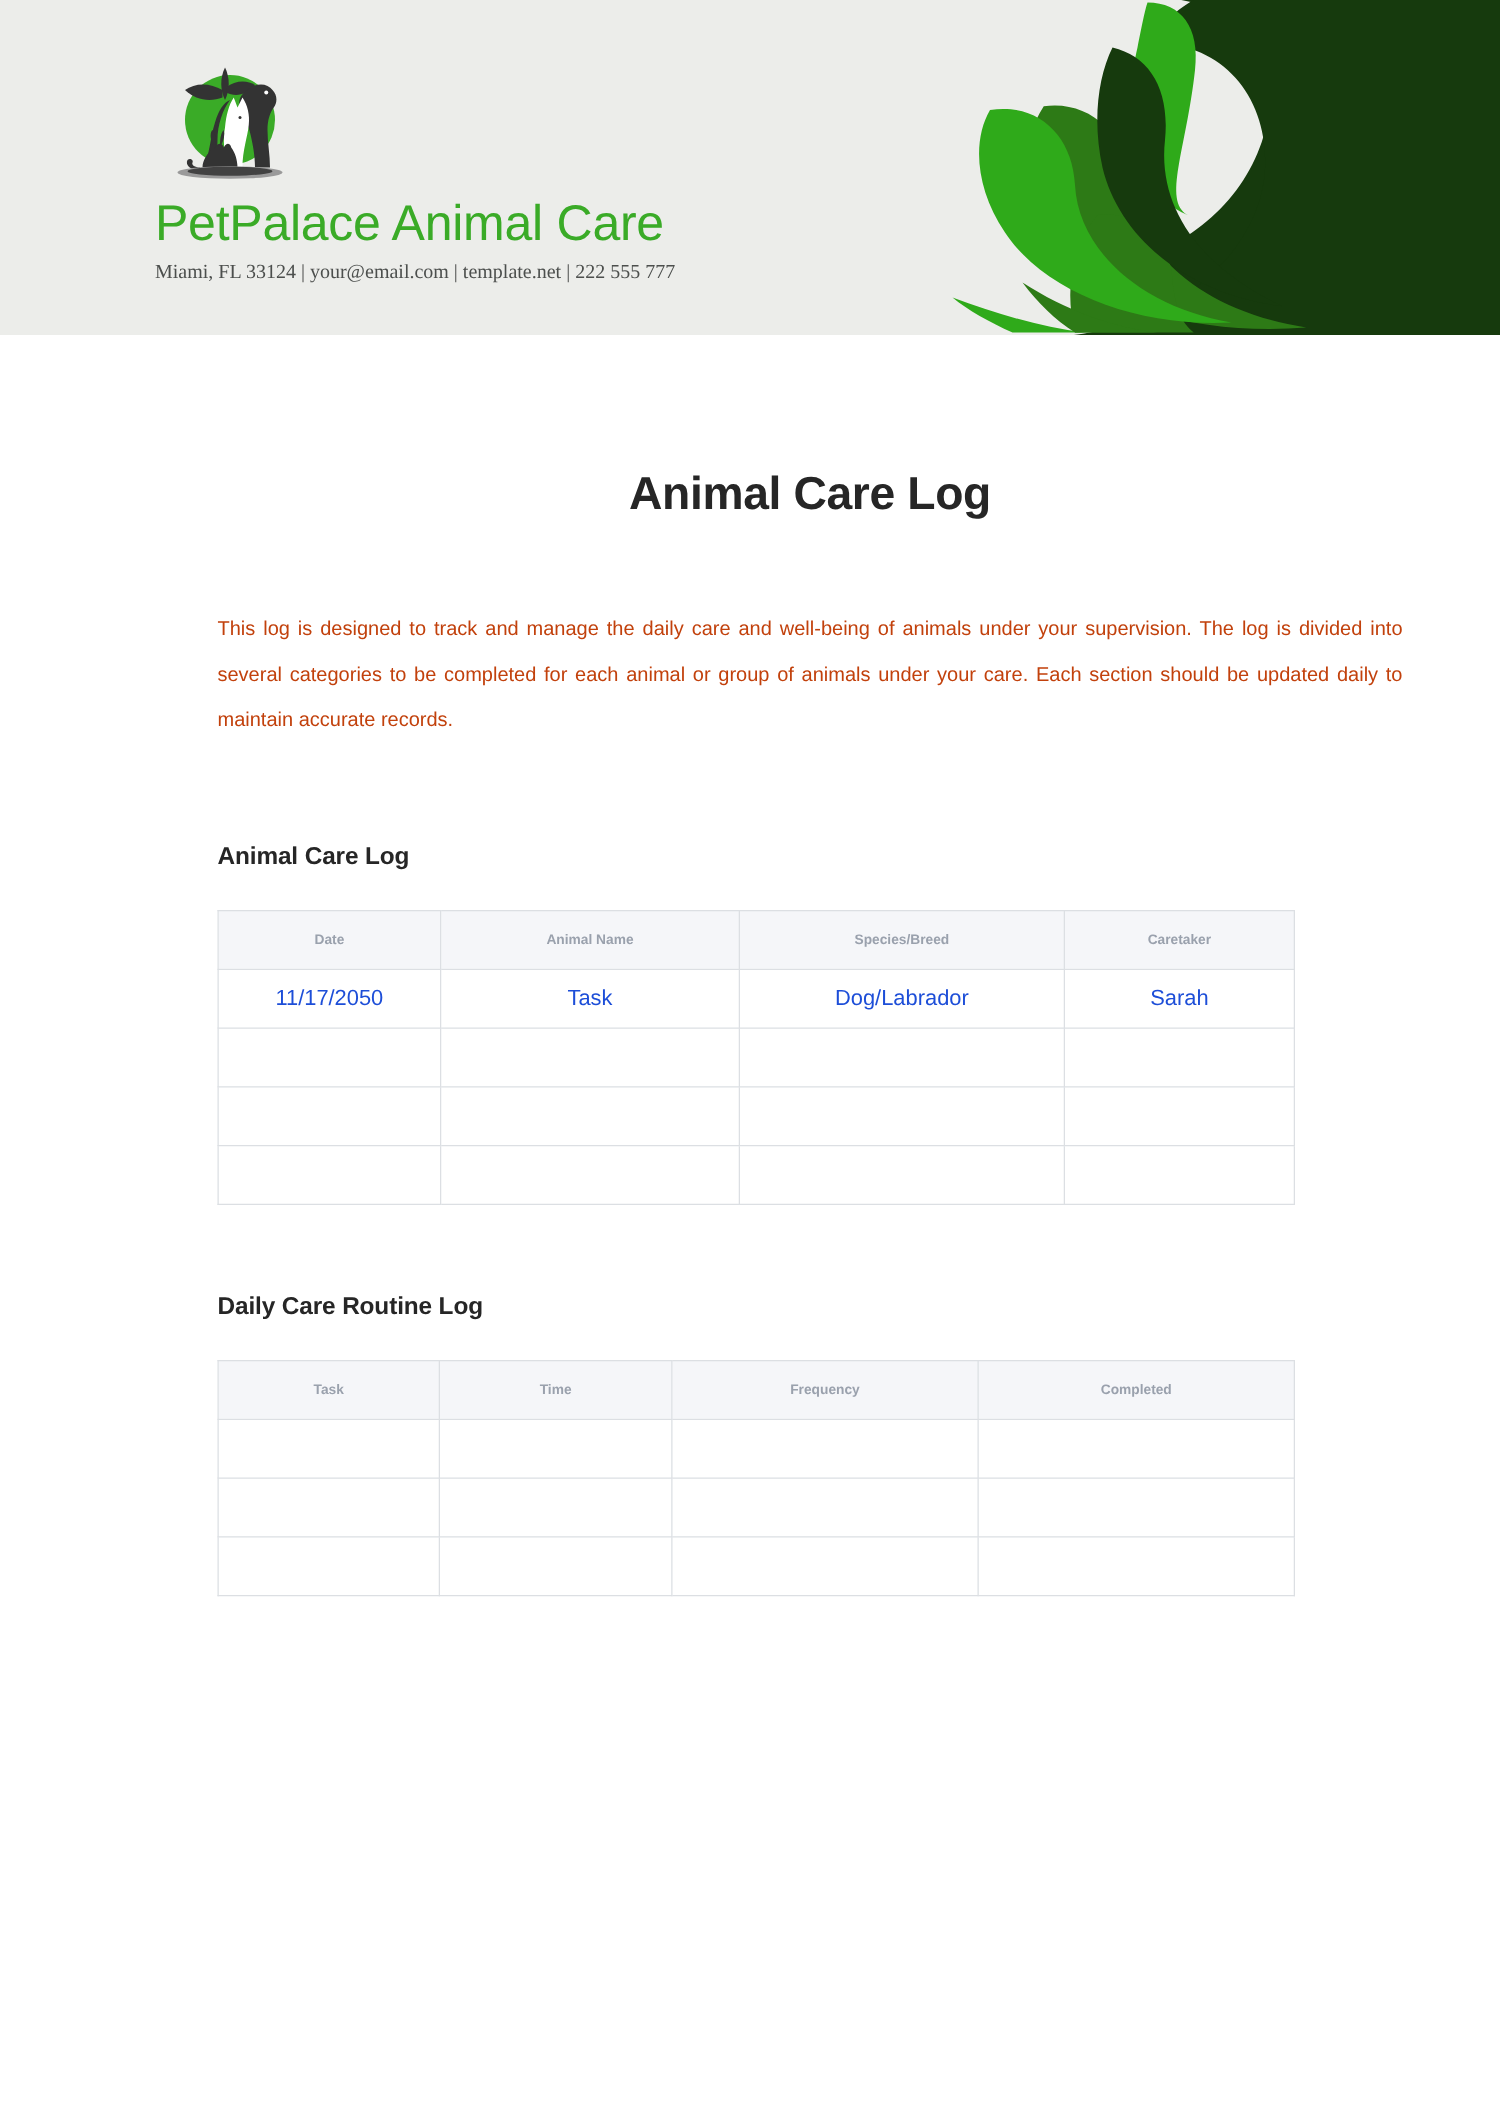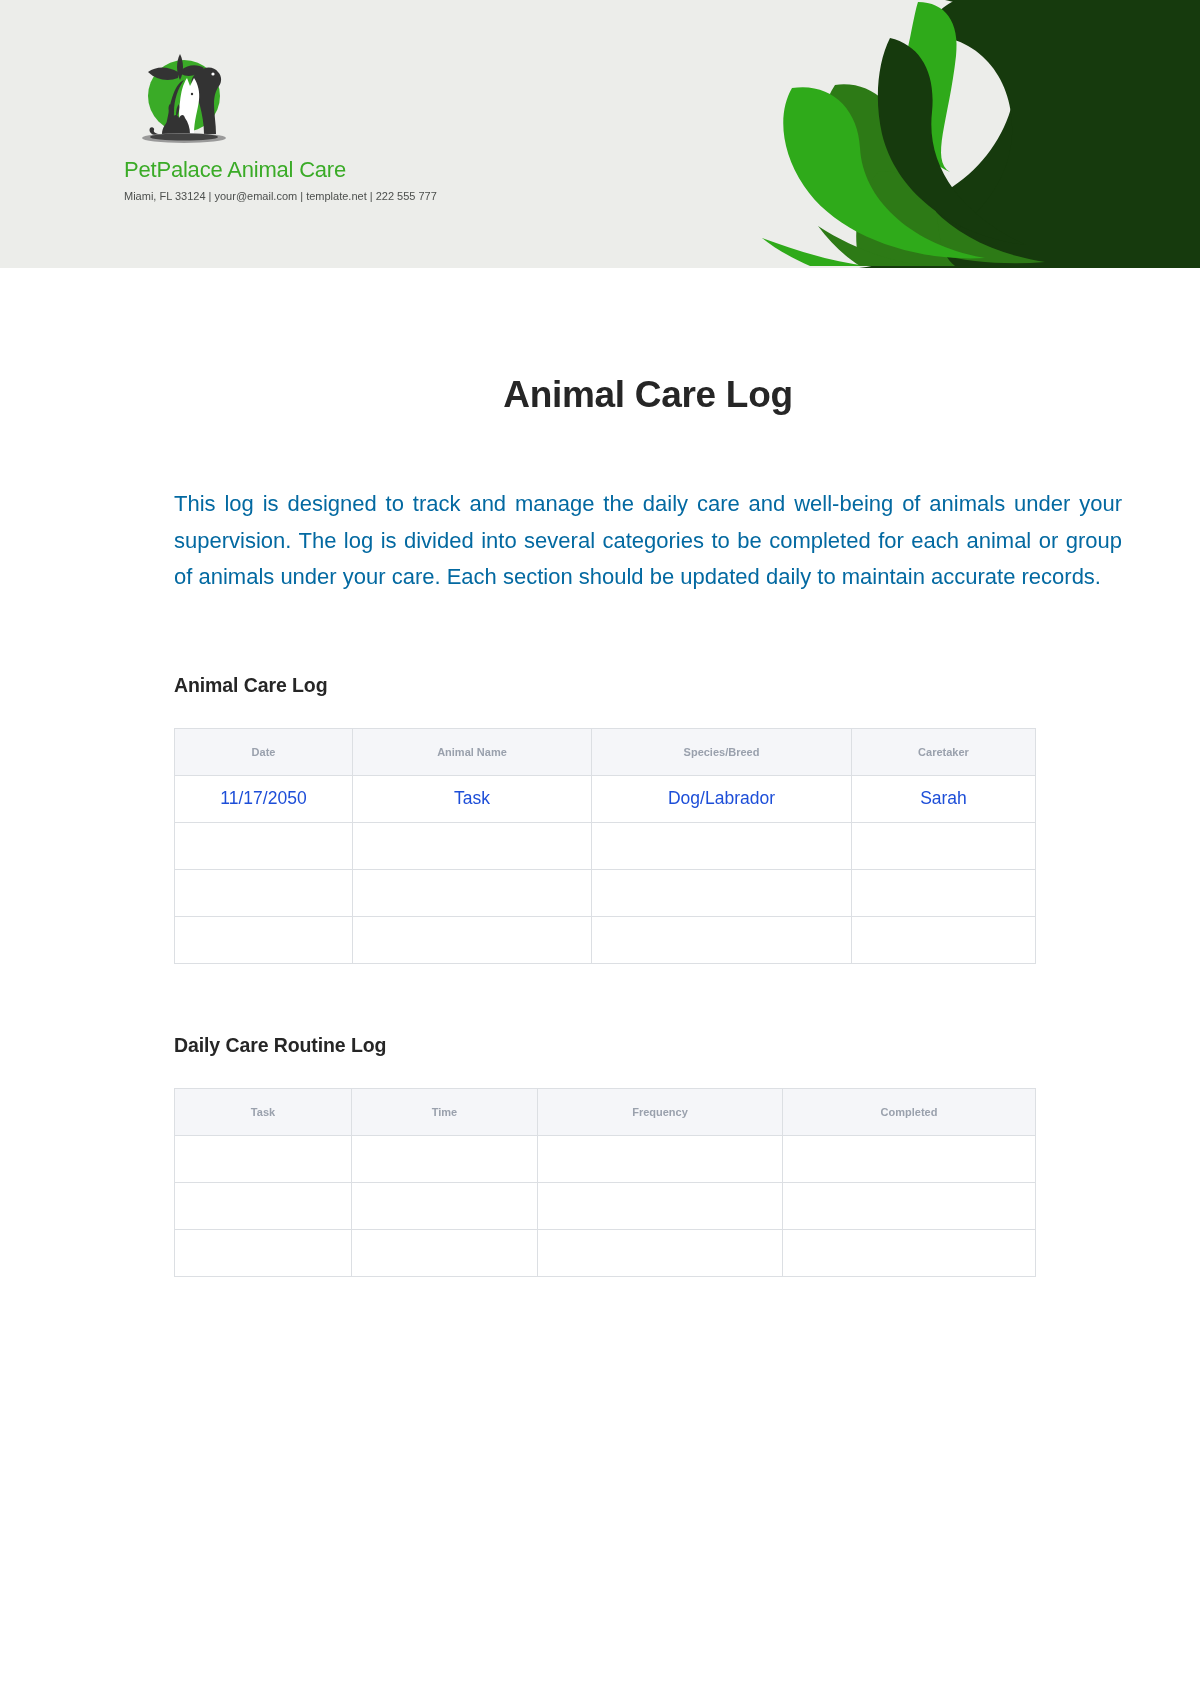--- a/index.html
+++ b/index.html
@@ -38,31 +38,32 @@
     top: 52px;
     width: 560px;
   }
   .logo-mark {
     width: 118px;
     height: 96px;
     display: block;
   }
   .brand-name {
     margin-top: 10px;
-    font-size: 22px;
+    font-size: 40px;
     line-height: 1.05;
     color: #3aab27;
     letter-spacing: -0.2px;
     white-space: nowrap;
   }
   .brand-contact {
     margin-top: 9px;
-    font-size: 11px;
+    font-size: 16px;
     color: #4c4f4d;
     white-space: nowrap;
+    font-family: Liberation Serif, serif;
   }
 
   
   .page {
     position: relative;
     padding: 0 126px;
     box-sizing: border-box;
     width: 1200px;
     margin-left: 48px;
   }
@@ -73,23 +74,23 @@
     font-weight: bold;
     color: #262626;
     margin: 0;
     padding-top: 106px;
     letter-spacing: -0.3px;
   }
 
   .intro {
     margin: 0;
     padding-top: 70px;
-    font-size: 22px;
+    font-size: 16px;
     line-height: 36.5px;
-    color: #0369a1;
+    color: #c2410c;
     text-align: justify;
     text-justify: inter-word;
   }
 
   .section {
     padding-top: 78px;
   }
   .section.second {
     padding-top: 70px;
   }

